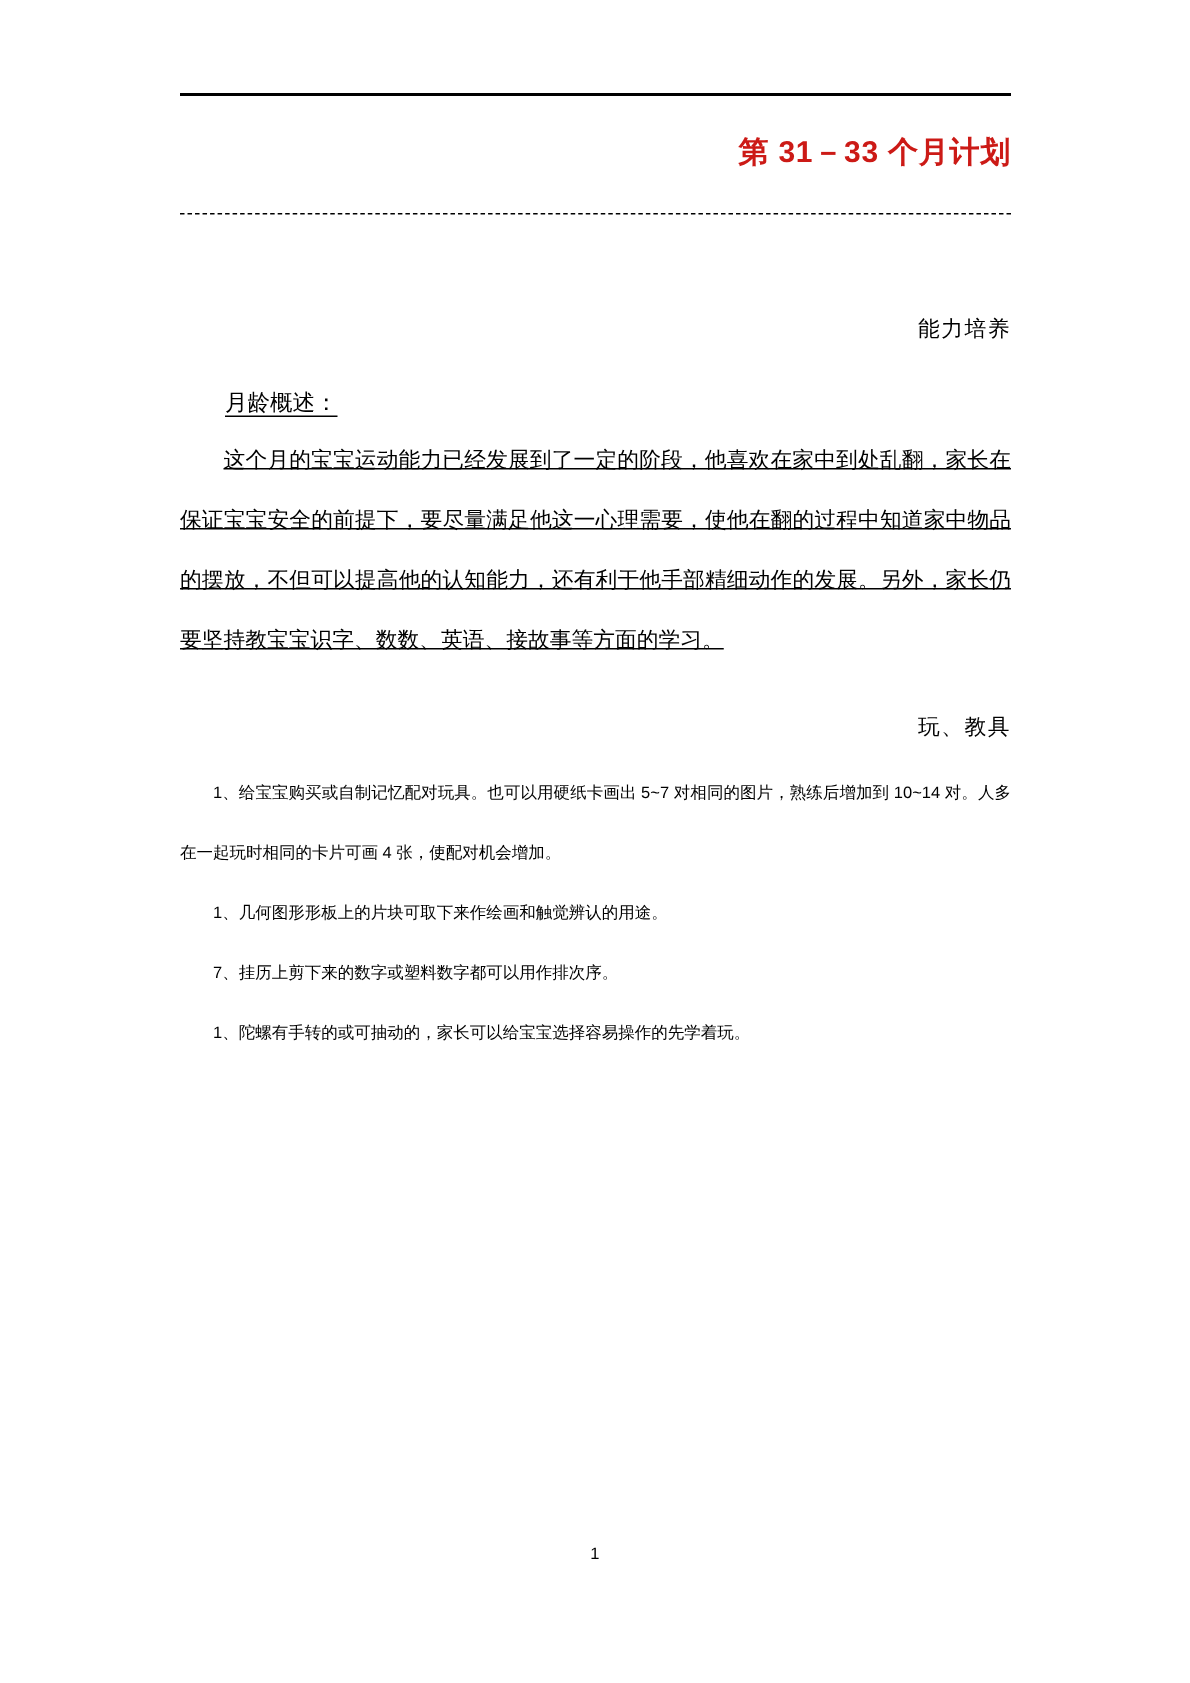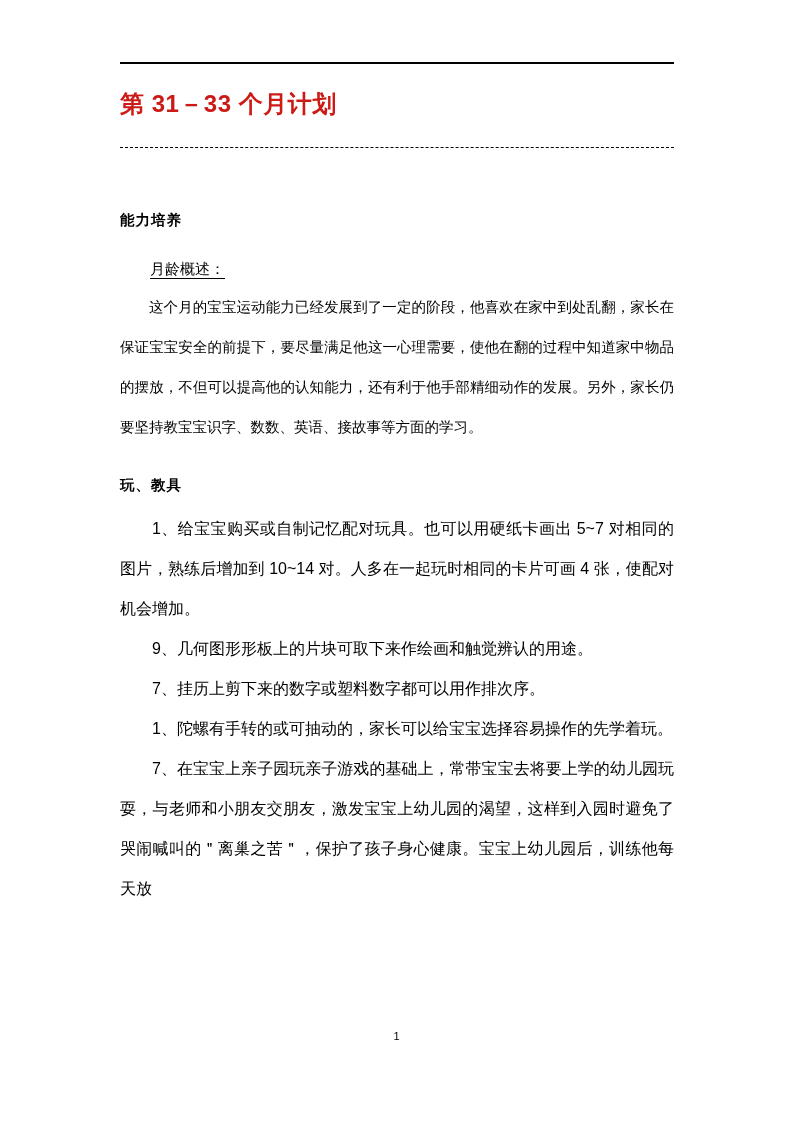--- a/index.html
+++ b/index.html
@@ -28,43 +28,43 @@
     top: 62px;
     width: 554px;
   }
   .rule-solid {
     width: 554px;
     height: 0;
     border-top: 2px solid #000000;
     margin: 0;
   }
   .title {
-    text-align: left;
+    text-align: right;
     color: #CC1A16;
     font-weight: bold;
-    font-size: 24px;
+    font-size: 20px;
     letter-spacing: 0.5px;
     margin-top: 26px;
     line-height: 1.2;
   }
   .rule-dashed {
     width: 554px;
     height: 0;
     border-top: 1.2px dashed #000000;
     margin-top: 28px;
   }
   .content {
     position: absolute;
     left: 120px;
     top: 196px;
     width: 554px;
   }
   .section-heading {
-    text-align: left;
-    font-weight: bold;
+    text-align: right;
+    font-weight: normal;
     font-size: 14.5px;
     letter-spacing: 1px;
     margin: 0;
     padding: 14px 0 14px 0;
     line-height: 1.4;
   }
   .section-heading.sub {
     padding-top: 28px;
   }
   .label-underline {
@@ -76,23 +76,24 @@
     line-height: 1.5;
   }
   .para {
     font-size: 14.5px;
     line-height: 40px;
     text-align: justify;
     text-justify: inter-ideograph;
     margin: 6px 0 0 0;
     text-indent: 2em;
     word-break: break-all;
+    text-decoration: underline;
   }
   .item {
-    font-size: 16px;
+    font-size: 11px;
     line-height: 40px;
     text-align: justify;
     text-justify: inter-ideograph;
     margin: 0;
     text-indent: 2em;
     word-break: break-all;
   }
   .page-number {
     position: absolute;
     left: 0;
@@ -118,22 +119,21 @@
 
     <div class="section-heading">能力培养</div>
 
     <div class="label-underline">月龄概述：</div>
 
     <p class="para">这个月的宝宝运动能力已经发展到了一定的阶段，他喜欢在家中到处乱翻，家长在保证宝宝安全的前提下，要尽量满足他这一心理需要，使他在翻的过程中知道家中物品的摆放，不但可以提高他的认知能力，还有利于他手部精细动作的发展。另外，家长仍要坚持教宝宝识字、数数、英语、接故事等方面的学习。</p>
 
     <div class="section-heading sub">玩、教具</div>
 
     <p class="item">1、给宝宝购买或自制记忆配对玩具。也可以用硬纸卡画出 5~7 对相同的图片，熟练后增加到 10~14 对。人多在一起玩时相同的卡片可画 4 张，使配对机会增加。</p>
-    <p class="item">9、几何图形形板上的片块可取下来作绘画和触觉辨认的用途。</p>
+    <p class="item">1、几何图形形板上的片块可取下来作绘画和触觉辨认的用途。</p>
     <p class="item">7、挂历上剪下来的数字或塑料数字都可以用作排次序。</p>
     <p class="item">1、陀螺有手转的或可抽动的，家长可以给宝宝选择容易操作的先学着玩。</p>
-    <p class="item">7、在宝宝上亲子园玩亲子游戏的基础上，常带宝宝去将要上学的幼儿园玩耍，与老师和小朋友交朋友，激发宝宝上幼儿园的渴望，这样到入园时避免了哭闹喊叫的＂离巢之苦＂，保护了孩子身心健康。宝宝上幼儿园后，训练他每天放</p>
 
   </div>
 
   <div class="page-number">1</div>
 
 </div>
 
 </body></html>

